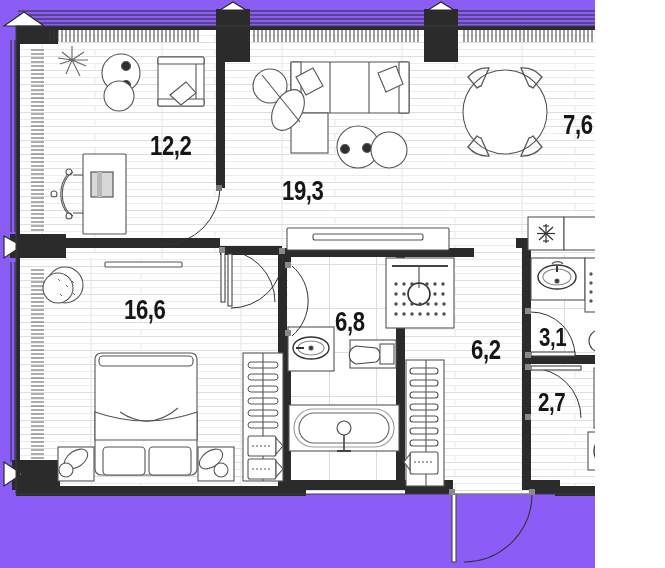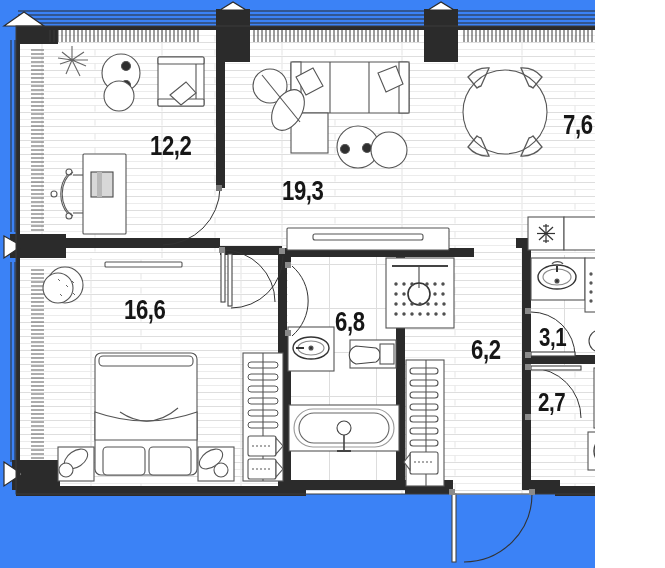--- a/index.html
+++ b/index.html
@@ -1,17 +1,17 @@
 <!DOCTYPE html>
 <html><head>
 <meta charset="utf-8">
 <style>
   html,body{margin:0;padding:0;background:#ffffff;}
   body{font-family:"Liberation Sans",sans-serif;}
-  #plan-root{position:relative;width:595px;height:568px;background:#3b82f6;overflow:hidden;}
+  #plan-root{position:relative;width:595px;height:568px;background:#8b5cf6;overflow:hidden;}
   #plan-svg{position:absolute;left:0;top:0;width:665px;height:568px;}
   .area-label{
     position:absolute;
     font-family:"Liberation Sans",sans-serif;
     font-weight:700;
     color:#161616;
     letter-spacing:-0.5px;
     transform:scaleX(0.82);
     transform-origin:left top;
     white-space:nowrap;

